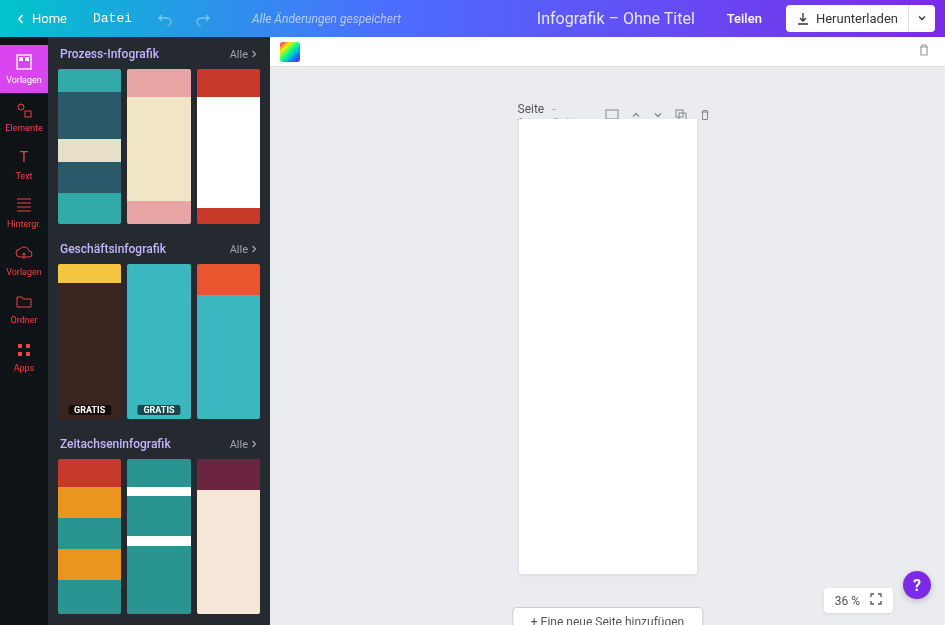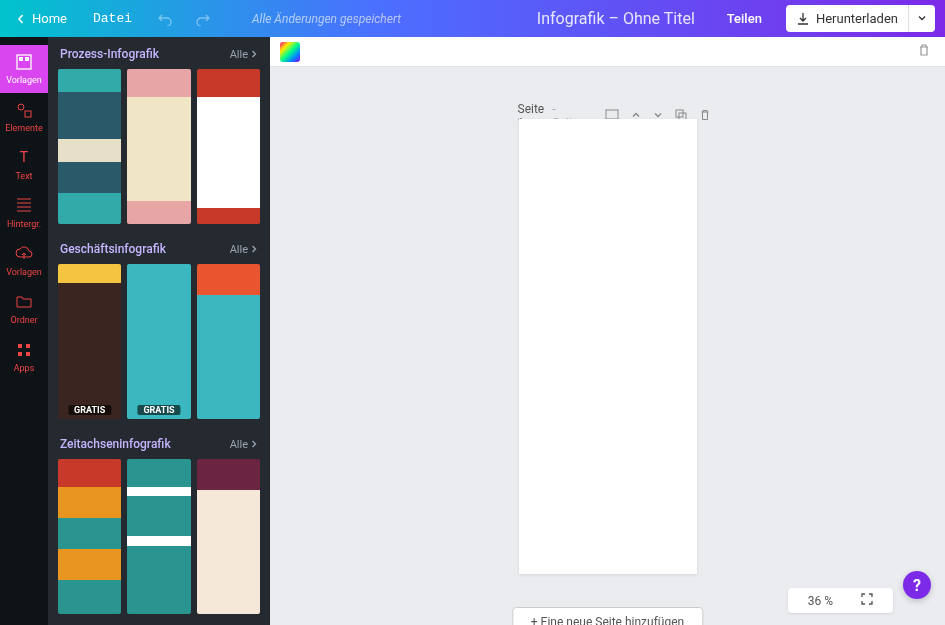--- a/index.html
+++ b/index.html
@@ -50,21 +50,21 @@
     .canvas-viewport { flex: 1; overflow: auto; position: relative; }
     .page-controls { position: absolute; top: 35px; left: 50%; transform: translateX(-50%); width: 180px; display: flex; align-items: center; gap: 8px; color: #666; font-size: 12px; }
     .page-label { color: #555; }
     .page-sublabel { color: #aaa; }
     .page-icon-btn { cursor: pointer; color: #888; padding: 2px; }
     .canvas-page { position: absolute; top: 52px; left: 50%; transform: translateX(-50%); width: 178px; height: 455px; background: white; box-shadow: 0 1px 3px rgba(0,0,0,0.1); }
     .add-page-btn { position: absolute; top: 540px; left: 50%; transform: translateX(-50%); border: 1px solid #ccc; background: white; padding: 7px 18px; border-radius: 4px; font-size: 12px; color: #555; cursor: pointer; }
 
     
     .bottom-controls { position: absolute; bottom: 12px; right: 14px; display: flex; align-items: center; gap: 10px; }
-    .zoom-box { background: white; border-radius: 4px; padding: 5px 20px; display: flex; align-items: center; gap: 28px; font-size: 12px; color: #555; box-shadow: 0 1px 3px rgba(0,0,0,0.1); margin-top: 31px; }
+    .zoom-box { background: white; border-radius: 4px; padding: 5px 11px; display: flex; align-items: center; gap: 10px; font-size: 12px; color: #555; box-shadow: 0 1px 3px rgba(0,0,0,0.1); margin-top: 31px; }
     .zoom-icon { cursor: pointer; }
     .help-btn { width: 28px; height: 28px; border-radius: 50%; background: #7d2ae8; color: white; display: flex; align-items: center; justify-content: center; font-weight: bold; cursor: pointer; box-shadow: 0 2px 6px rgba(0,0,0,0.2); }
 
     
     .t1 { background: linear-gradient(#3aa 0%, #3aa 15%, #2a5a6a 15%, #2a5a6a 45%, #e8dfc8 45%, #e8dfc8 60%, #2a5a6a 60%, #2a5a6a 80%, #3aa 80%); }
     .t2 { background: linear-gradient(#e8a5a5 0%, #e8a5a5 18%, #f0e5c5 18%, #f0e5c5 85%, #e8a5a5 85%); }
     .t3 { background: linear-gradient(#c73a2a 0%, #c73a2a 18%, #fff 18%, #fff 90%, #c73a2a 90%); }
     .t4 { background: linear-gradient(#f5c542 0%, #f5c542 12%, #3a2520 12%); }
     .t5 { background: linear-gradient(#3bb8bf 0%, #3bb8bf 100%); }
     .t6 { background: linear-gradient(#e8552f 0%, #e8552f 20%, #3bb8bf 20%); }

